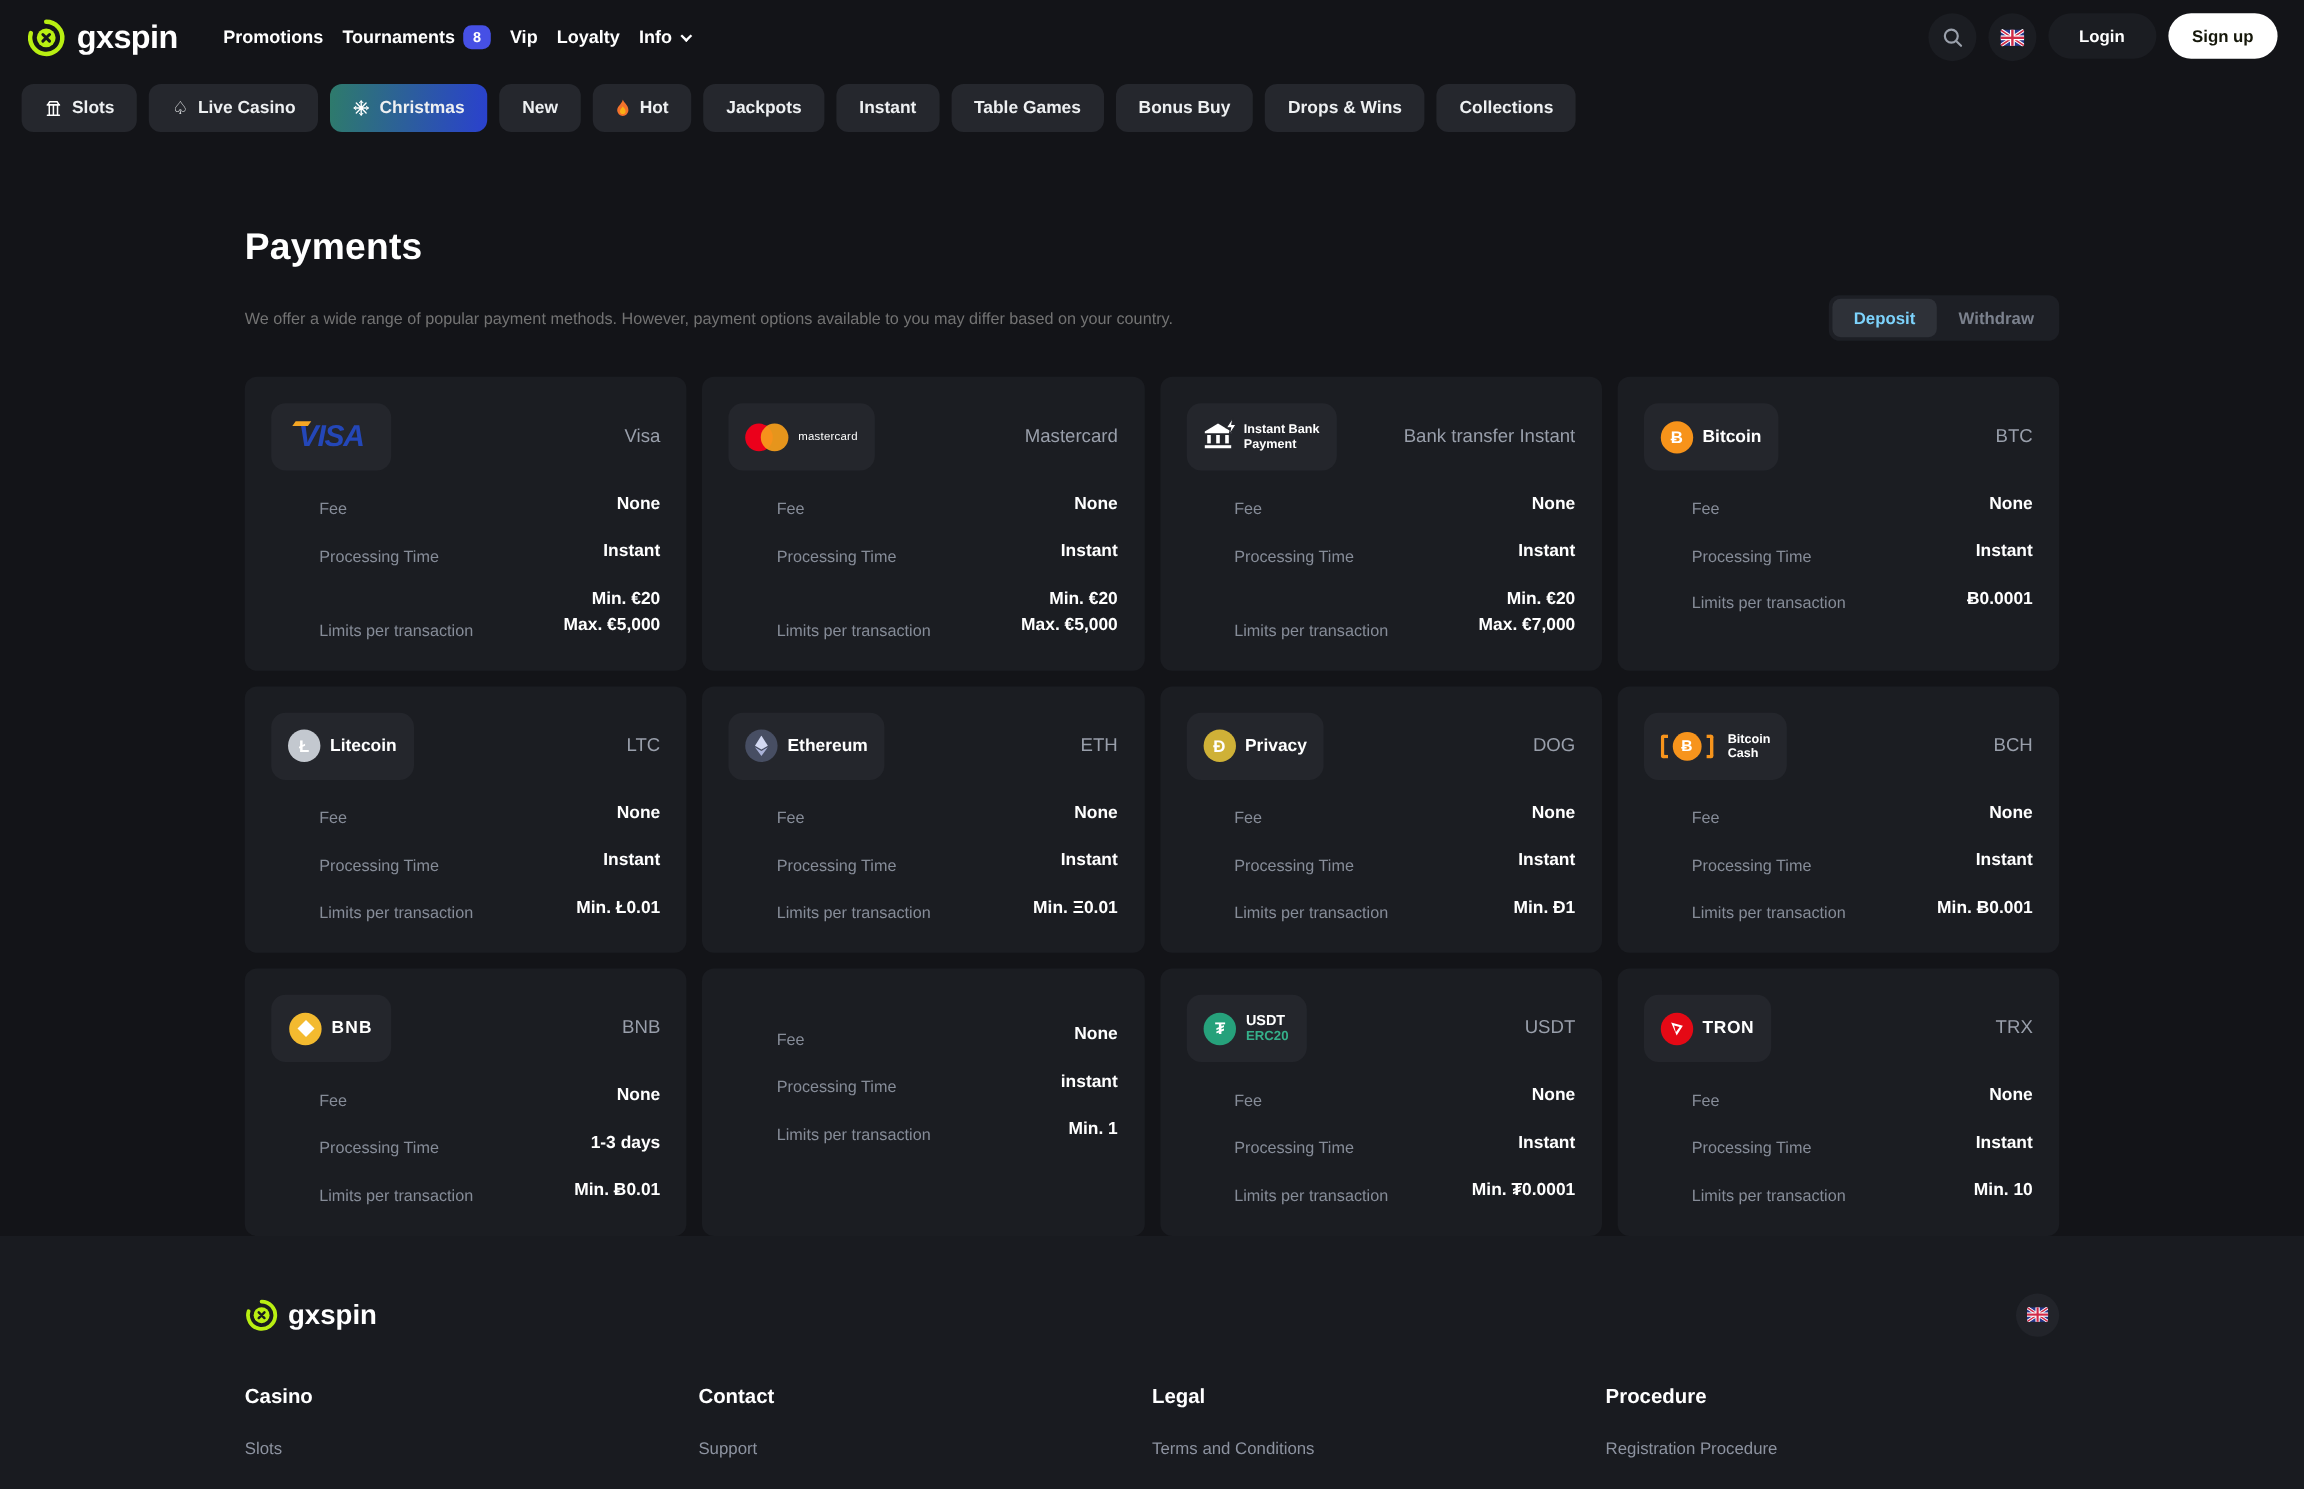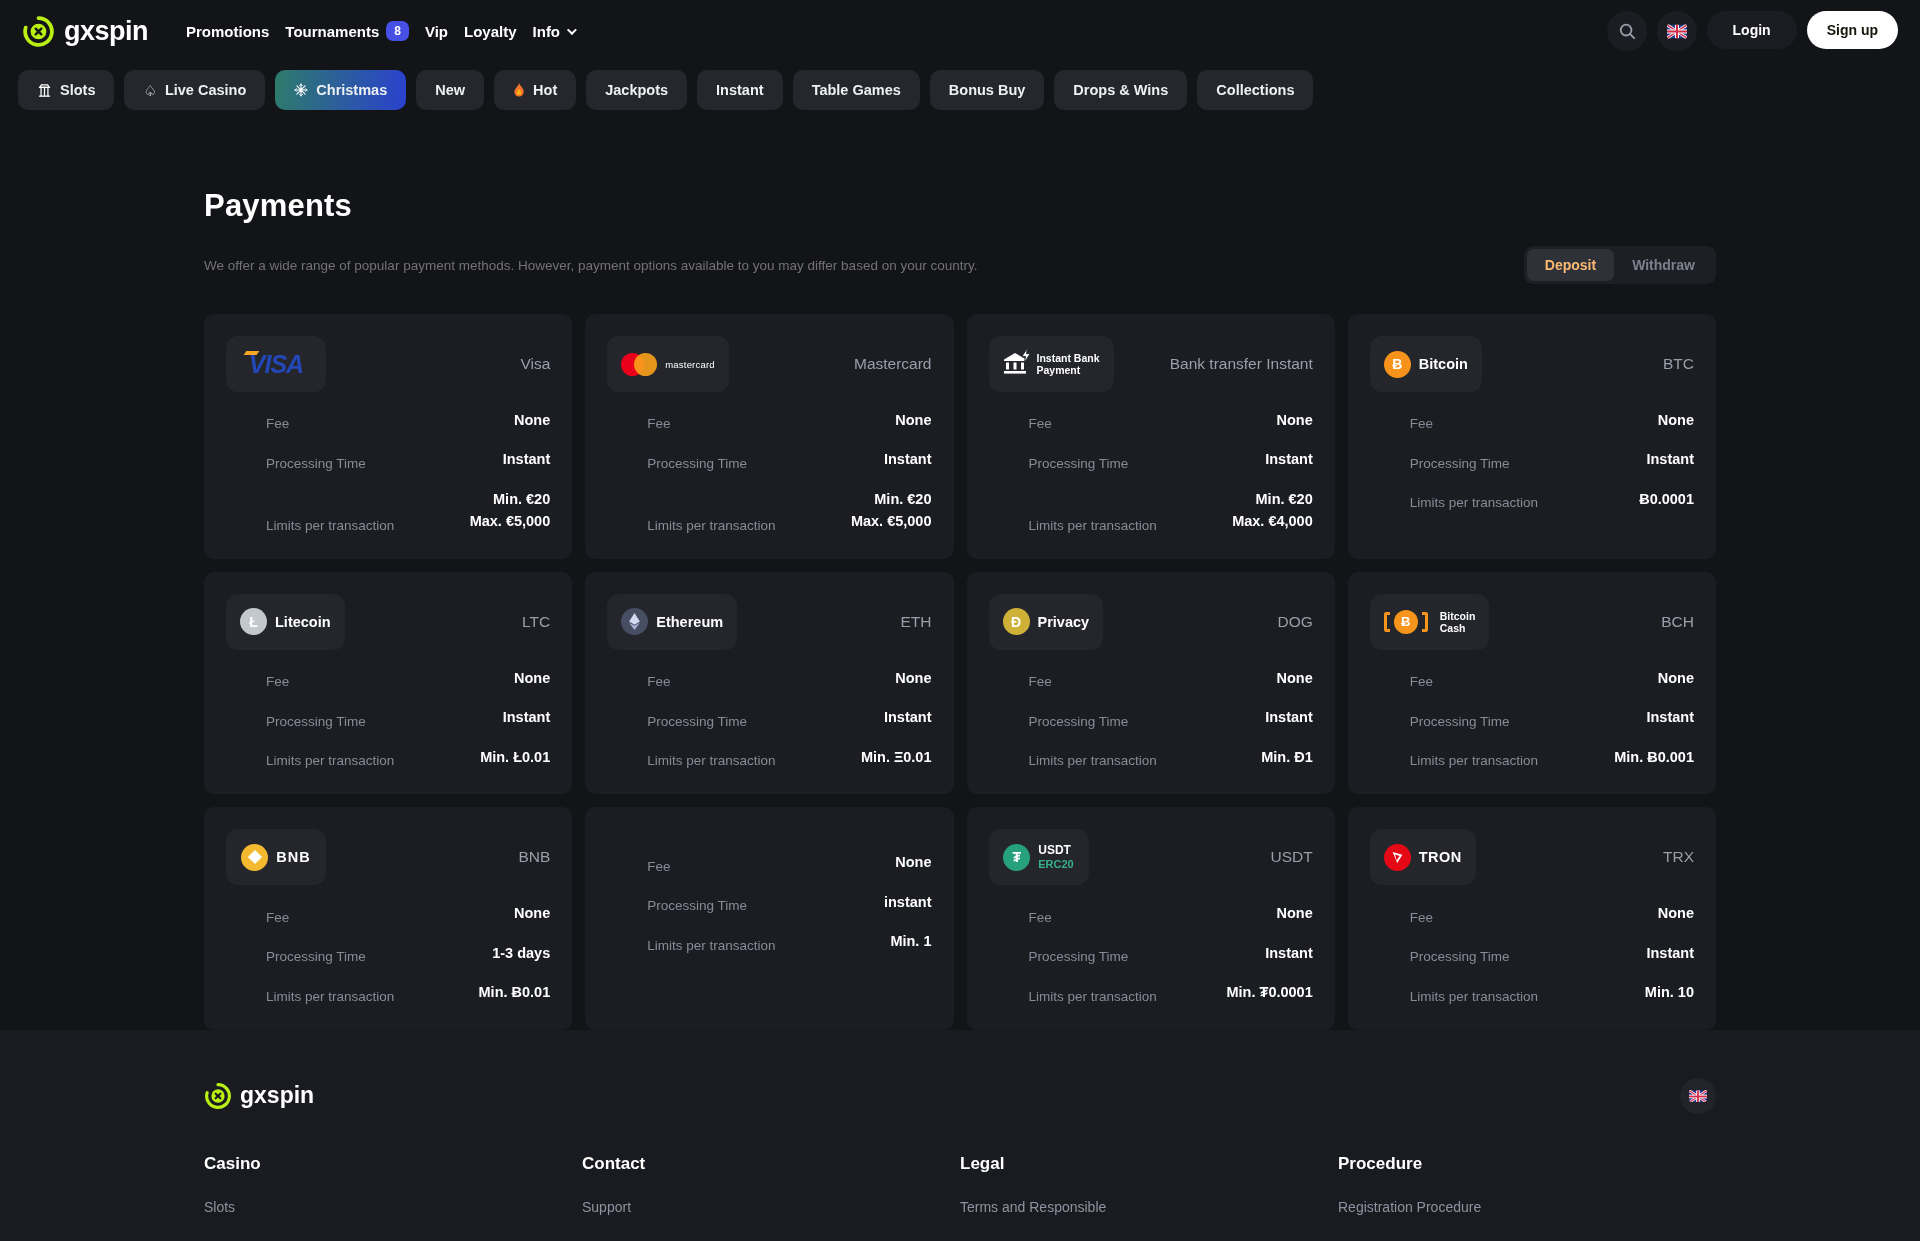--- a/index.html
+++ b/index.html
@@ -29,21 +29,21 @@
   .chip.active { background:linear-gradient(95deg,#2e7b6b 0%,#2a41ce 100%); }
   .chip .glyph { font-size:15px; line-height:1; }
   
   .main { flex:1; }
   .container { width:1512px; margin-left:204px; }
   .page-title { margin-top:74px; font-size:31px; font-weight:800; letter-spacing:0.2px; }
   .sub-row { display:flex; align-items:center; justify-content:space-between; margin-top:22px; }
   .page-desc { font-size:13.5px; color:#737373; }
   .toggle { display:flex; background:#1d1f25; border-radius:9px; padding:3px; }
   .toggle-btn { border:none; font-family:inherit; font-size:14px; font-weight:700; padding:8px 18px; border-radius:7px; cursor:pointer; background:transparent; color:#7b818d; }
-  .toggle-btn.active { background:#2e3138; color:#fdba74; }
+  .toggle-btn.active { background:#2e3138; color:#7dd3fc; }
   
   .grid { margin-top:30px; display:grid; grid-template-columns:repeat(4,1fr); gap:13px; }
   .card { background:#1b1d22; border-radius:10px; padding:22px 22px 26px; min-height:188px; }
   .card-head { display:flex; align-items:center; justify-content:space-between; }
   .logo-tile { min-width:100px; height:56px; background:#24262c; border-radius:12px; display:flex; align-items:center; justify-content:center; gap:8px; padding:0 14px; }
   .card-name { color:#999fab; font-size:15.5px; text-align:right; }
   .crow { display:flex; justify-content:space-between; align-items:flex-end; margin-top:17px;margin-left:40px; }
   .crow:first-of-type { margin-top:22px; }
   .clbl { color:#868c98; font-size:13.5px; }
   .cval { color:#fff; font-size:14.5px; font-weight:700; text-align:right; line-height:1.55; }
@@ -277,21 +277,21 @@
             <span class="cval">None</span>
           </div>
         <div class="crow">
             <span class="clbl">Processing Time</span>
             <span class="cval">Instant</span>
           </div>
         <div class="crow">
             <span class="clbl">Limits per transaction</span>
             <span class="cval">
               <span style="display:block">Min. €20</span>
-              <span style="display:block">Max. €4,000</span>
+              <span style="display:block">Max. €7,000</span>
             </span>
           </div>
       </div>
 
       <div class="card">
         <div class="card-head">
           <div class="logo-tile">
             <span class="coin" style="background:#f7931a;">Ƀ</span>
             <span class="coin-label">Bitcoin</span>
           </div>
@@ -537,21 +537,21 @@
         <a class="flink active">Payments</a>
 
       </div>
       <div>
         <div class="fcol-title">Contact</div>
         <a class="flink">Support</a>
         <a class="flink">About Us</a>
       </div>
       <div>
         <div class="fcol-title">Legal</div>
-        <a class="flink">Terms and Responsible</a>
+        <a class="flink">Terms and Conditions</a>
         <a class="flink">Privacy Policy</a>
 
       </div>
       <div>
         <div class="fcol-title">Procedure</div>
         <a class="flink">Registration Procedure</a>
         <a class="flink">Responsible Gaming</a>
 
       </div>
     </div>

